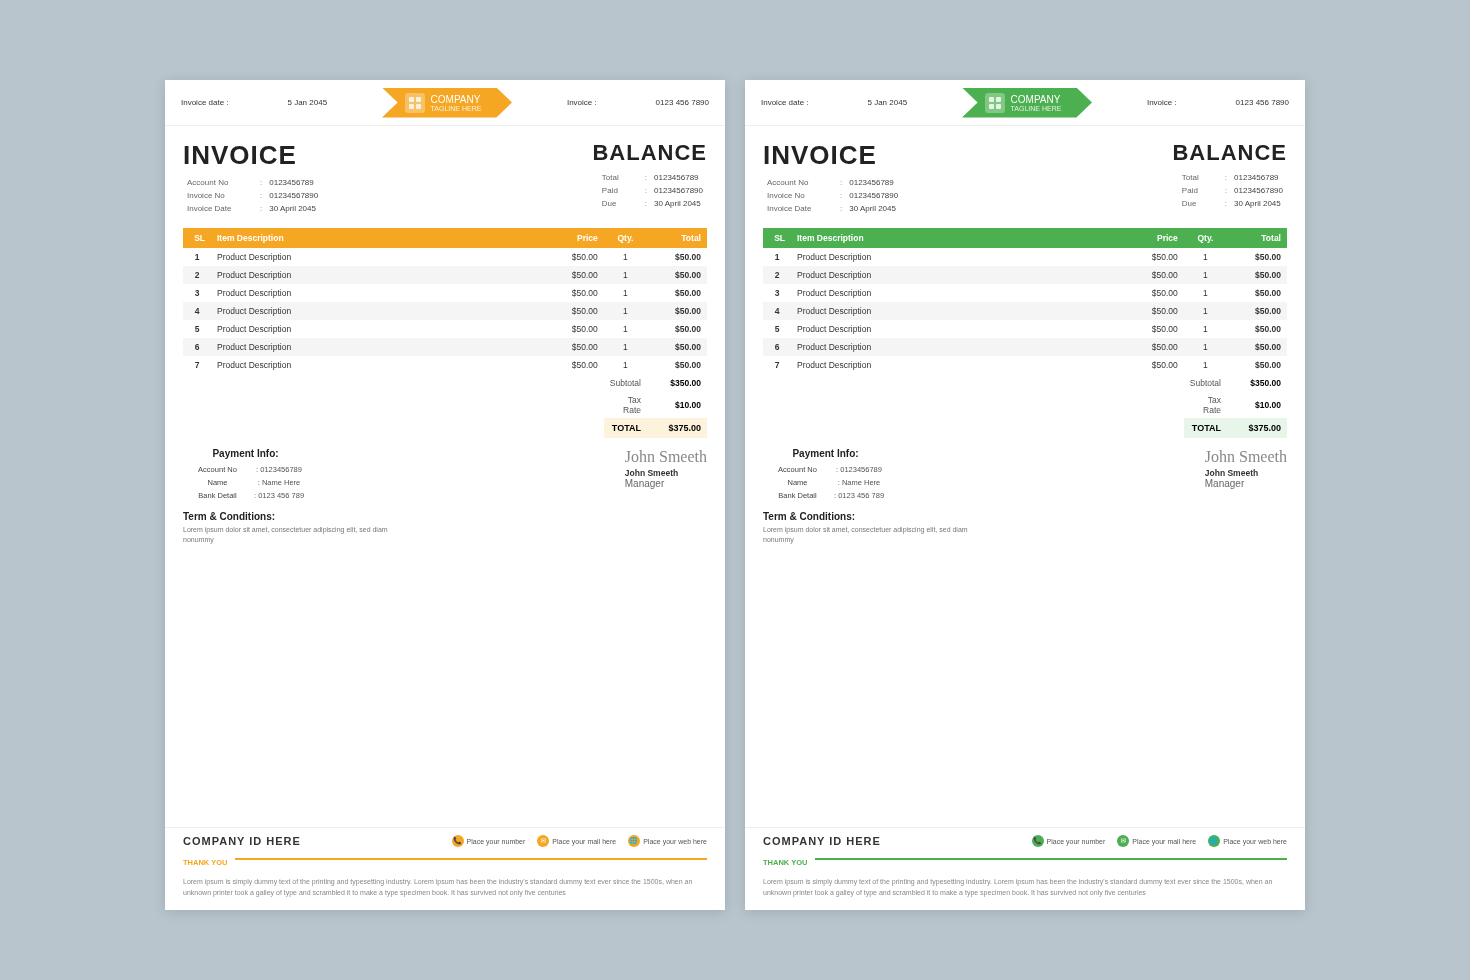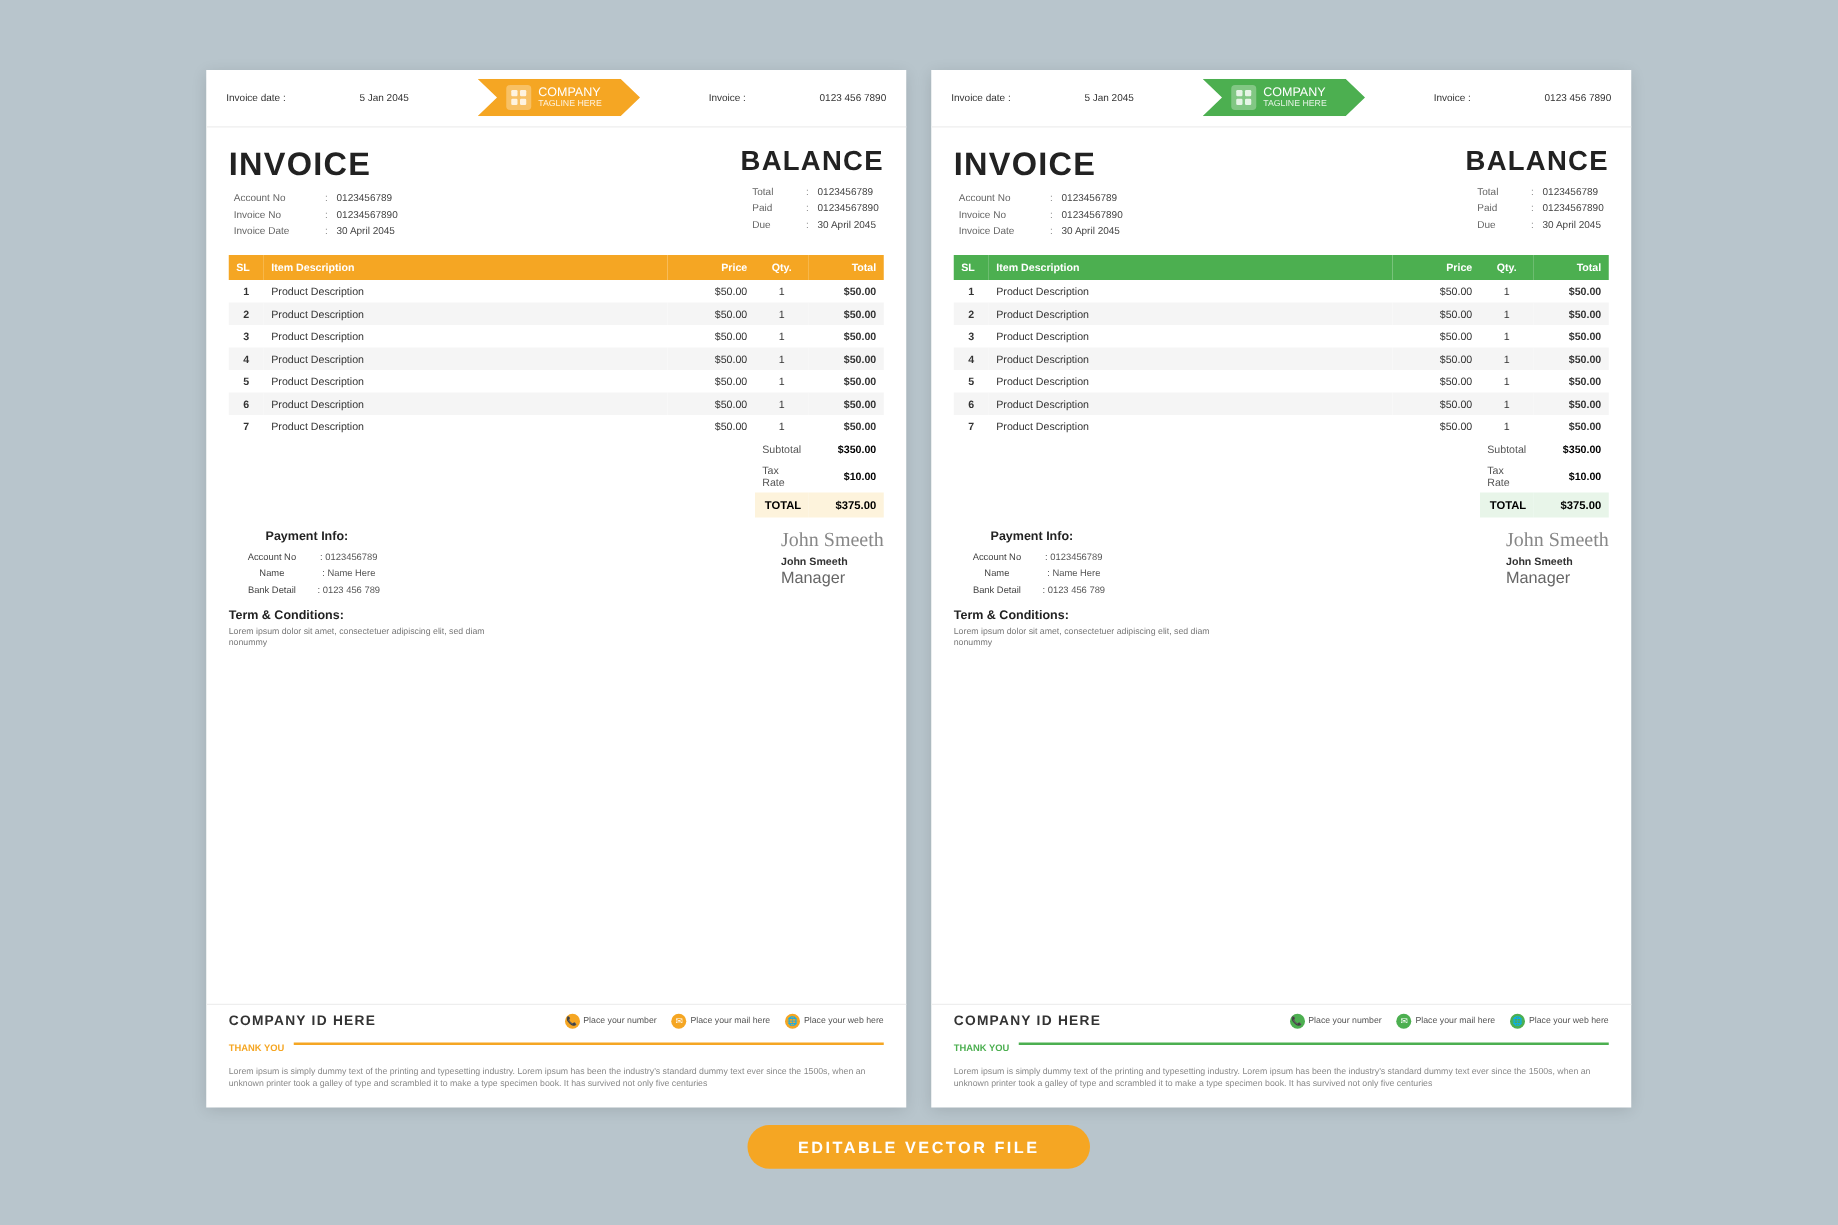--- a/index.html
+++ b/index.html
@@ -124,40 +124,40 @@
     .items-table { width: 100%; border-collapse: collapse; margin-bottom: 0; }
     .items-table thead tr th {
       padding: 5px 6px;
       font-size: 8.5px;
       font-weight: bold;
       color: #fff;
       text-align: left;
     }
     .items-table thead tr.orange-header { background: #f5a623; }
     .items-table thead tr.green-header { background: #4caf50; }
-    .items-table thead th.sl-col { width: 28px; text-align: left; }
+    .items-table thead th.sl-col { width: 28px; text-align: right; }
     .items-table thead th.price-col { width: 70px; text-align: right; }
     .items-table thead th.qty-col { width: 40px; text-align: center; }
     .items-table thead th.total-col { width: 60px; text-align: right; }
 
     .items-table tbody tr td {
       padding: 4px 6px;
       font-size: 8.5px;
       color: #333;
     }
     .items-table tbody tr td.sl-col { text-align: center; font-weight: bold; }
     .items-table tbody tr td.price-col { text-align: right; }
     .items-table tbody tr td.qty-col { text-align: center; }
     .items-table tbody tr td.total-col { text-align: right; font-weight: bold; }
     .items-table tbody tr:nth-child(even) { background: #f5f5f5; }
     .items-table tbody tr:nth-child(odd) { background: #fff; }
 
     
     .subtotal-row td { padding: 4px 6px; font-size: 8.5px; }
-    .subtotal-label { text-align: left; color: #555; margin-left: 27px; }
+    .subtotal-label { text-align: right; color: #555; margin-left: 27px; }
     .subtotal-value { text-align: right; font-weight: bold; }
     .taxrate-row td { padding: 3px 6px; font-size: 8.5px; }
     .total-row.orange td.total-bg { background: #fdf3dc; }
     .total-row.green td.total-bg { background: #e8f5e9; }
     .total-row td { padding: 5px 6px; font-size: 9px; font-weight: bold; }
     .total-label { text-align: right; }
     .total-value { text-align: right; }
 
     
     .payment-terms-row {
@@ -167,21 +167,21 @@
       margin-bottom: 8px;
     }
     .payment-info { font-size: 8px; text-align: center; }
     .payment-info .section-title { font-weight: bold; font-size: 10px; color: #222; margin-bottom: 3px; }
     .payment-info table td { padding: 1px 2px; font-size: 7.5px; color: #555; }
     .payment-info table td:first-child { min-width: 65px; color: #444; }
 
     .signature-block { }
     .signature-script { font-family: 'Brush Script MT', cursive; font-size: 16px; color: #888; }
     .signature-name { font-size: 8.5px; font-weight: bold; color: #333; margin-top: 2px; }
-    .signature-title { font-size: 13px; color: #666; }
+    .signature-title { font-size: 10px; color: #666; }
 
     .terms-block { font-size: 8px; }
     .terms-block .section-title { font-weight: bold; font-size: 10px; color: #222; margin-bottom: 3px; }
     .terms-block p { font-size: 7px; color: #777; line-height: 1.4; max-width: 220px; }
 
     
     .inv-footer {
       border-top: 1px solid #eee;
       padding: 7px 18px;
       display: flex;
@@ -697,16 +697,13 @@
 
       <div class="thankyou-bar">
         <span class="thankyou-label green">THANK YOU</span>
         <div class="thankyou-line green"></div>
       </div>
       <div class="inv-bottom-text">Lorem ipsum is simply dummy text of the printing and typesetting industry. Lorem ipsum has been the industry's standard dummy text ever since the 1500s, when an unknown printer took a galley of type and scrambled it to make a type specimen book. It has survived not only five centuries</div>
     </div>
 
   </div>
 
-  <div class="bottom-banner">
-    <span>EDITABLE VECTOR FILE</span>
-  </div>
 </div>
 
 </body></html>

